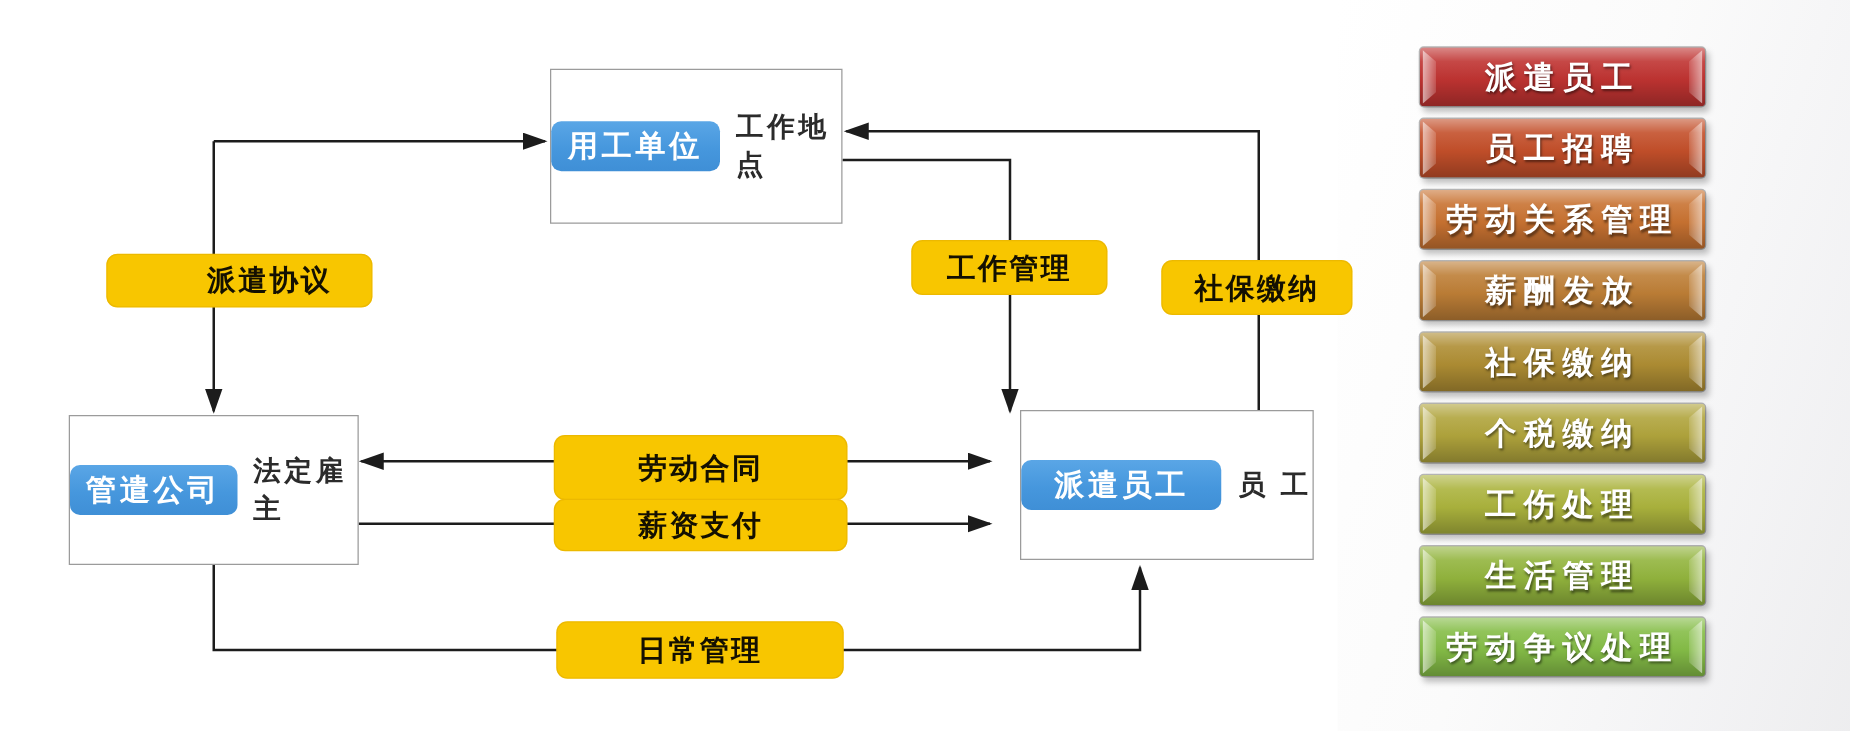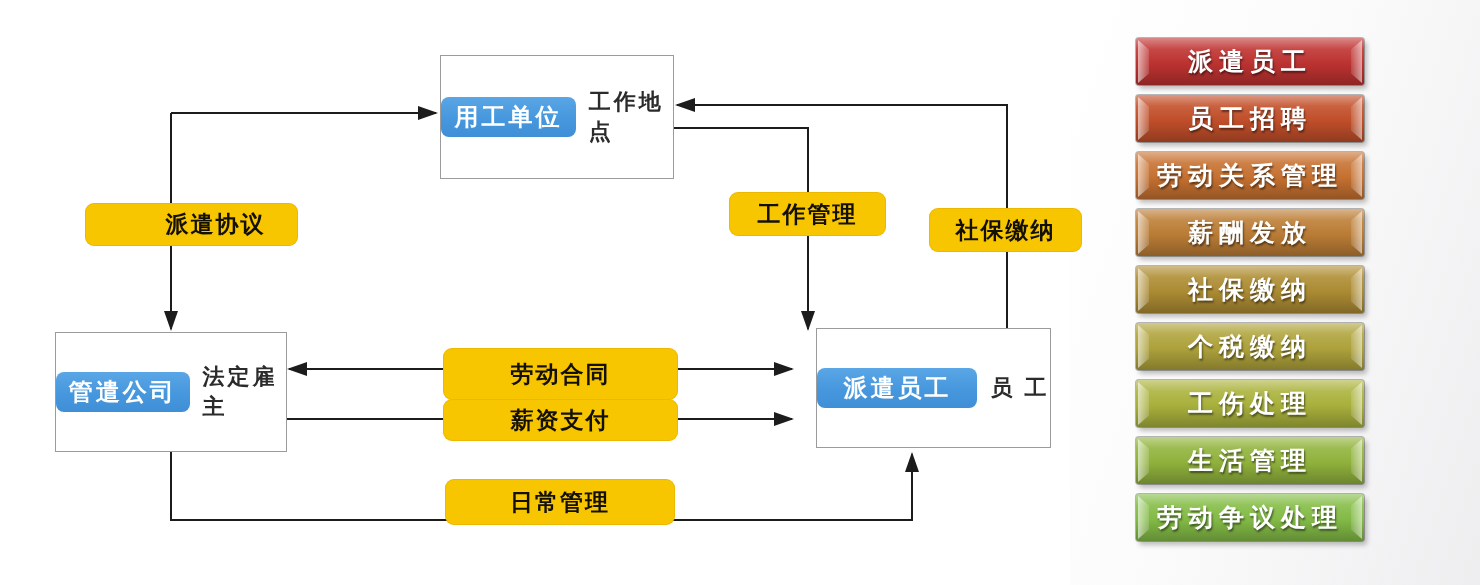--- a/index.html
+++ b/index.html
@@ -99,21 +99,21 @@
   <div class="node" style="left:795px; top:328px; width:233px; height:118px;margin-left:21px;">
     <div class="node-btn">派遣员工</div>
     <div class="node-caption">员 工</div>
   </div>
 
   <div class="edge-label" style="left:85px; top:203px; width:165px; height:43px;padding-left:48px;">派遣协议</div>
   <div class="edge-label" style="left:729px; top:192px; width:157px; height:44px;">工作管理</div>
   <div class="edge-label" style="left:929px; top:208px; width:153px; height:44px;">社保缴纳</div>
   <div class="edge-label" style="left:443px; top:348px; width:235px; height:52px;">劳动合同</div>
   <div class="edge-label" style="left:443px; top:399px; width:235px; height:42px;">薪资支付</div>
-  <div class="edge-label" style="left:445px; top:479px; width:230px; height:46px;">日常管理</div>
+  <div class="edge-label" style="left:445px; top:497px; width:230px; height:46px;">日常管理</div>
 
   <div class="svc-menu">
       <div class="svc-bar" style="--c: #bf3331;">
         <span>派遣员工</span>
       </div>
       <div class="svc-bar" style="--c: #c34f2a;">
         <span>员工招聘</span>
       </div>
       <div class="svc-bar" style="--c: #c87231;">
         <span>劳动关系管理</span>

